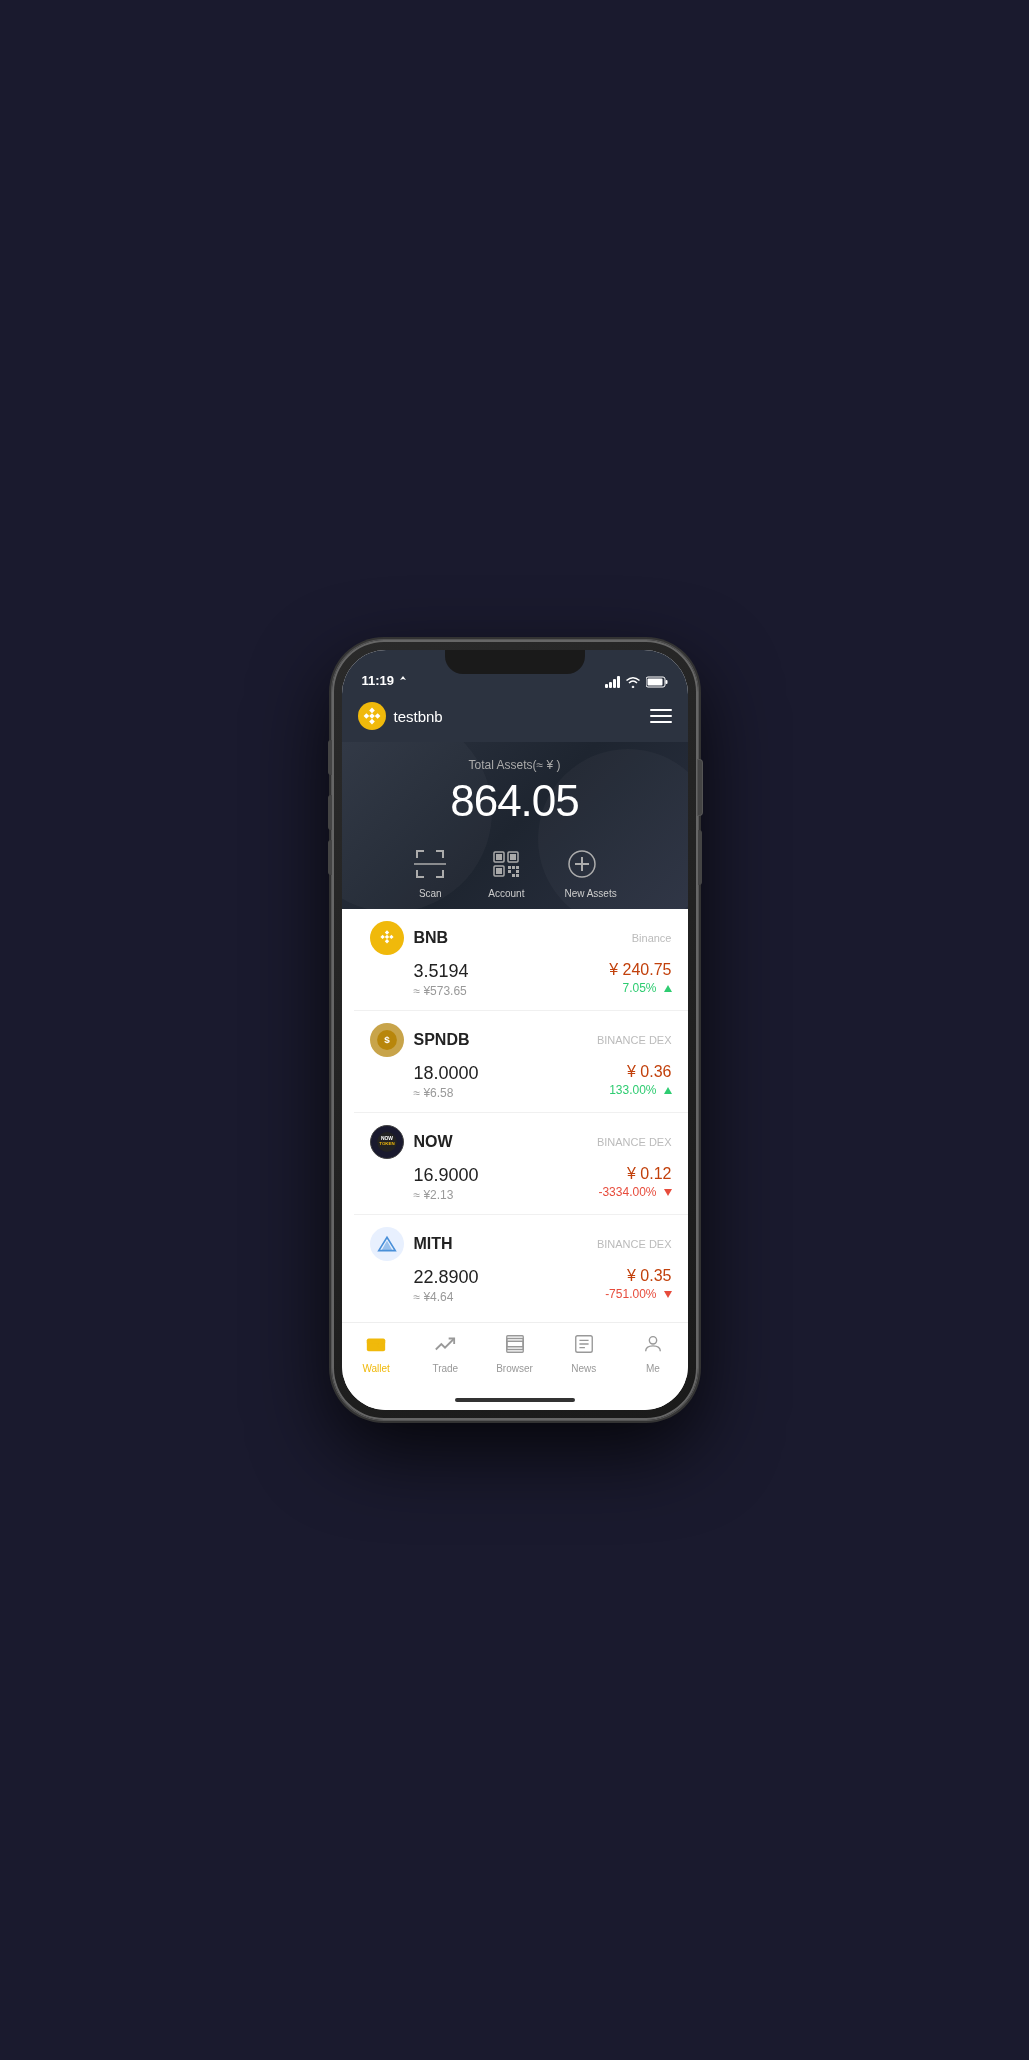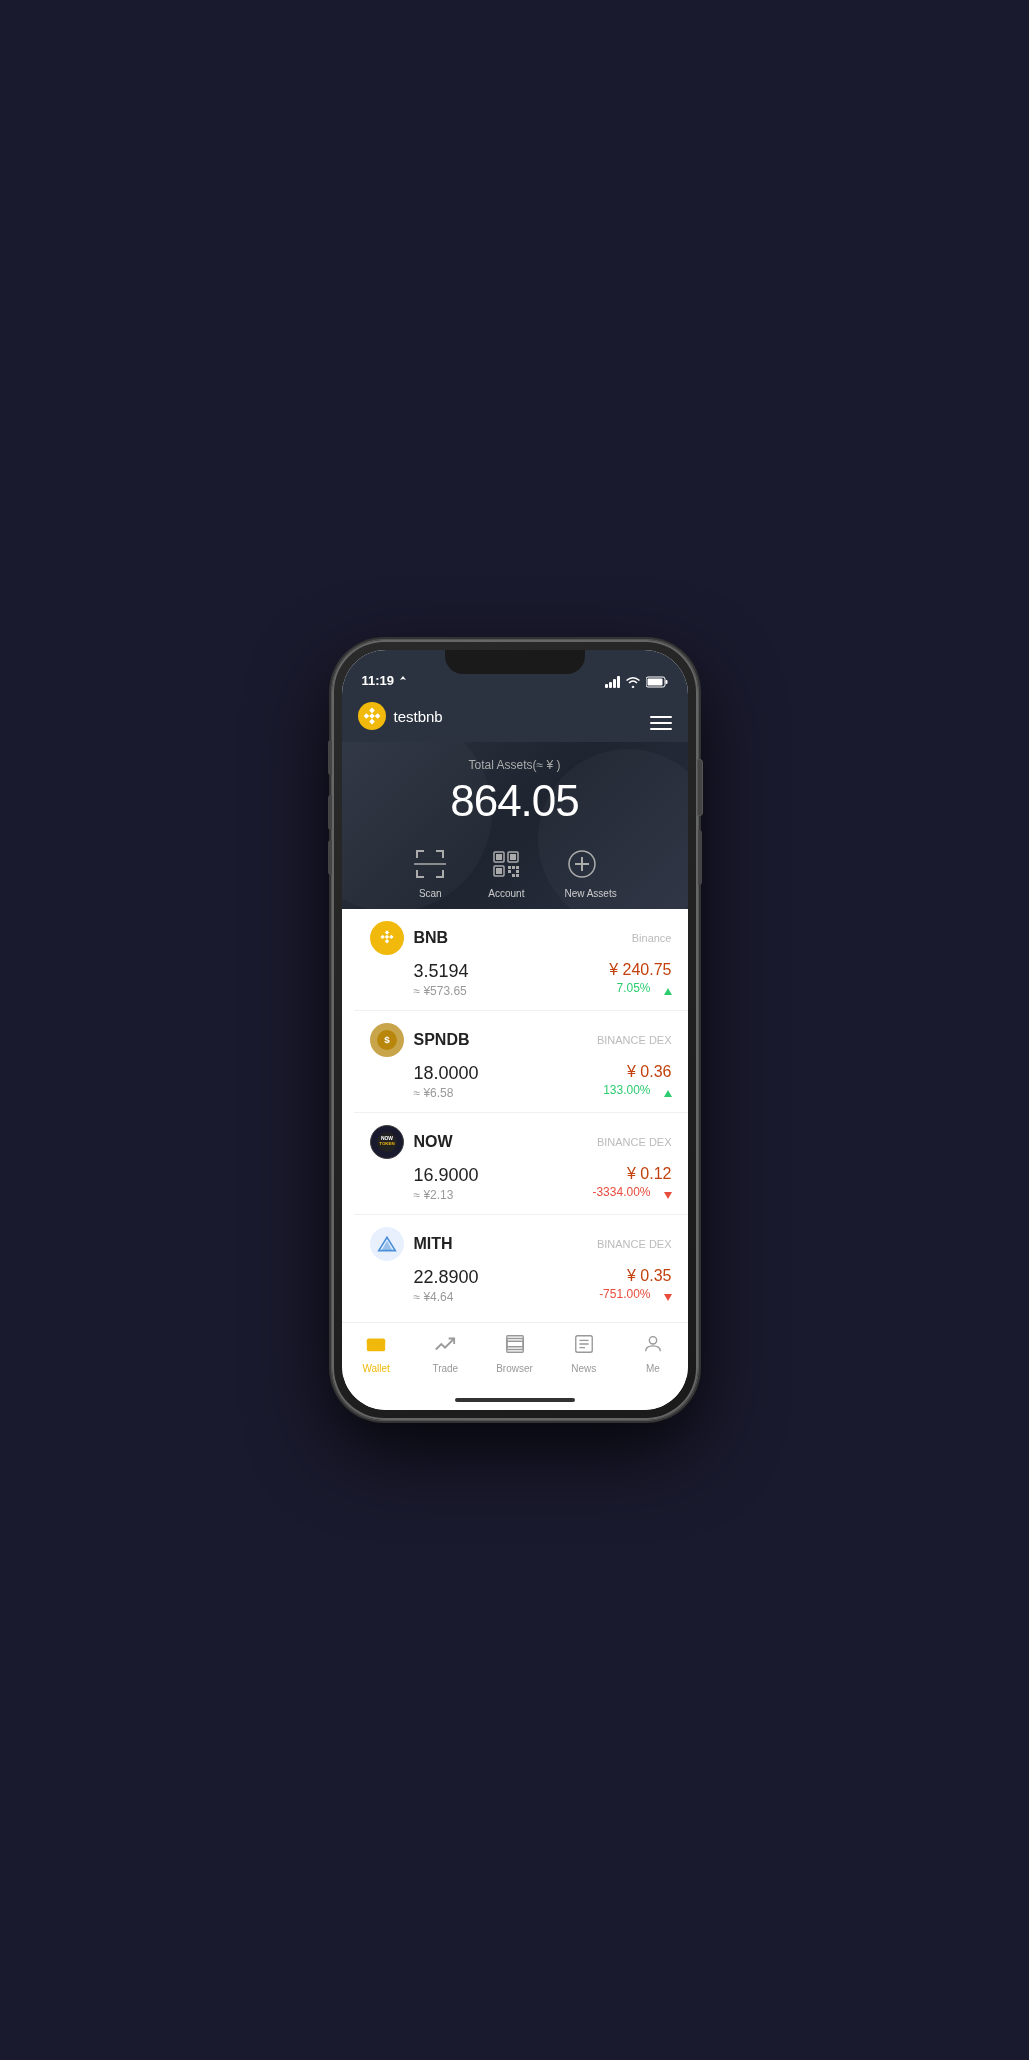--- a/index.html
+++ b/index.html
@@ -102,21 +102,21 @@
     .signal-bar {
       width: 3px;
       background: #fff;
       border-radius: 1px;
     }
     
     .app-header {
       background: #2c3340;
       padding: 8px 16px 12px;
       display: flex;
-      align-items: flex-end;
+      align-items: center;
       justify-content: space-between;
       flex-shrink: 0;
     }
     .header-left {
       display: flex;
       align-items: center;
       gap: 8px;
     }
     .bnb-logo {
       width: 28px;
@@ -265,23 +265,23 @@
     }
     .asset-price {
       font-size: 16px;
       font-weight: 400;
       color: #c2410c;
     }
     .asset-change {
       font-size: 12px;
       margin-top: 2px;
       display: flex;
-      align-items: flex-end;
+      align-items: center;
       justify-content: flex-end;
-      gap: 13px;
+      gap: 7px;
     }
     .asset-change.up { color: #2ecc71; }
     .asset-change.down { color: #e74c3c; }
     .arrow-up {
       width: 0;
       height: 0;
       border-left: 4px solid transparent;
       border-right: 4px solid transparent;
       border-bottom: 7px solid #2ecc71;
     }

